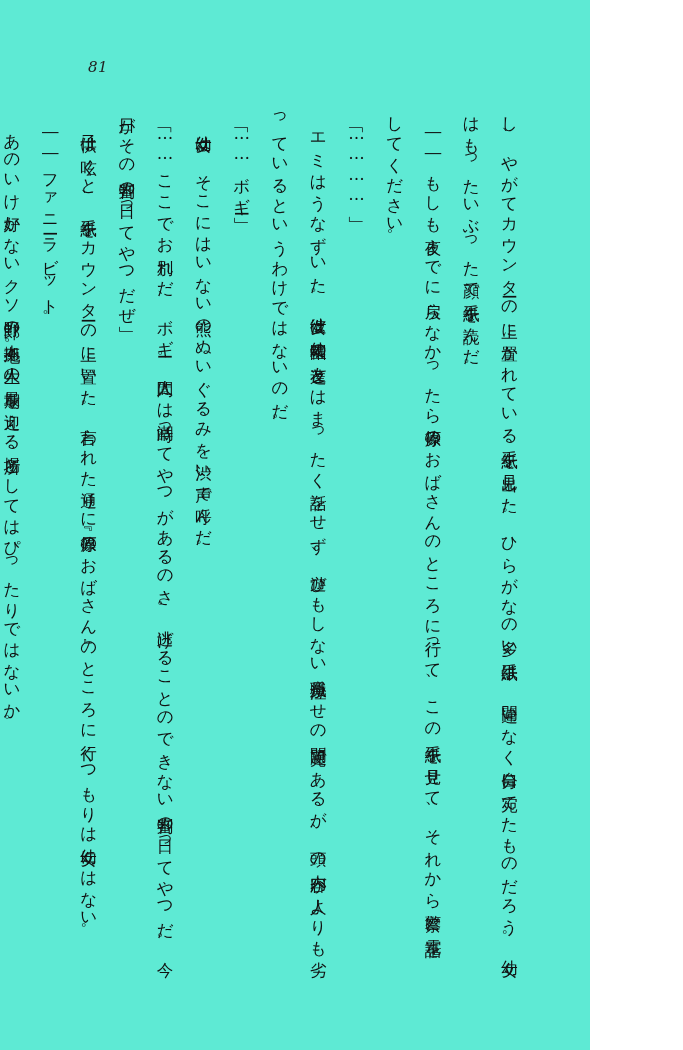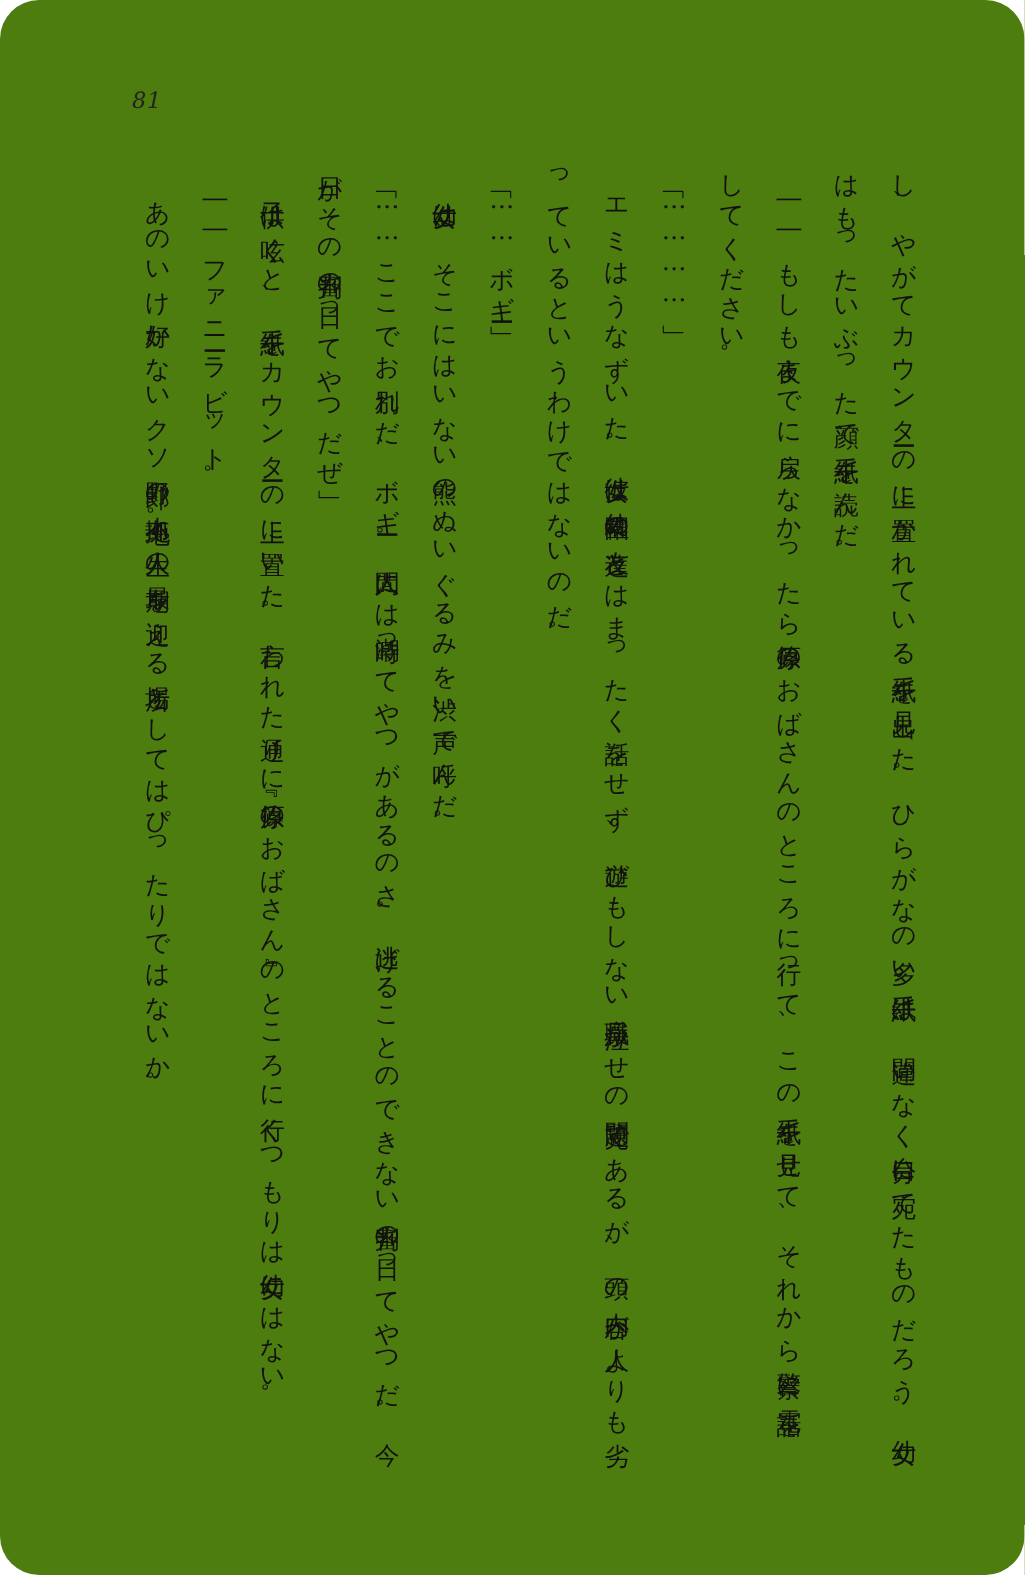--- a/index.html
+++ b/index.html
@@ -2,27 +2,26 @@
 <html><head>
 <meta charset="utf-8">
 <style>
   html, body {
     margin: 0;
     padding: 0;
     background: #ffffff;
   }
   #page {
     position: relative;
-    width: 683px;
+    width: 590px;
     height: 1050px;
-    background: #4d7c0f;
+    background: #5eead4;
     overflow: hidden;
     font-family: "DejaVu Serif", "Liberation Serif", serif;
     color: #1a1a1a;
-    border-radius: 26px;
   }
   
   #page-number {
     position: absolute;
     top: 58px;
     left: 88px;
     font-size: 15px;
     font-style: italic;
     font-family: "DejaVu Serif", "Liberation Serif", serif;
     color: #222;

